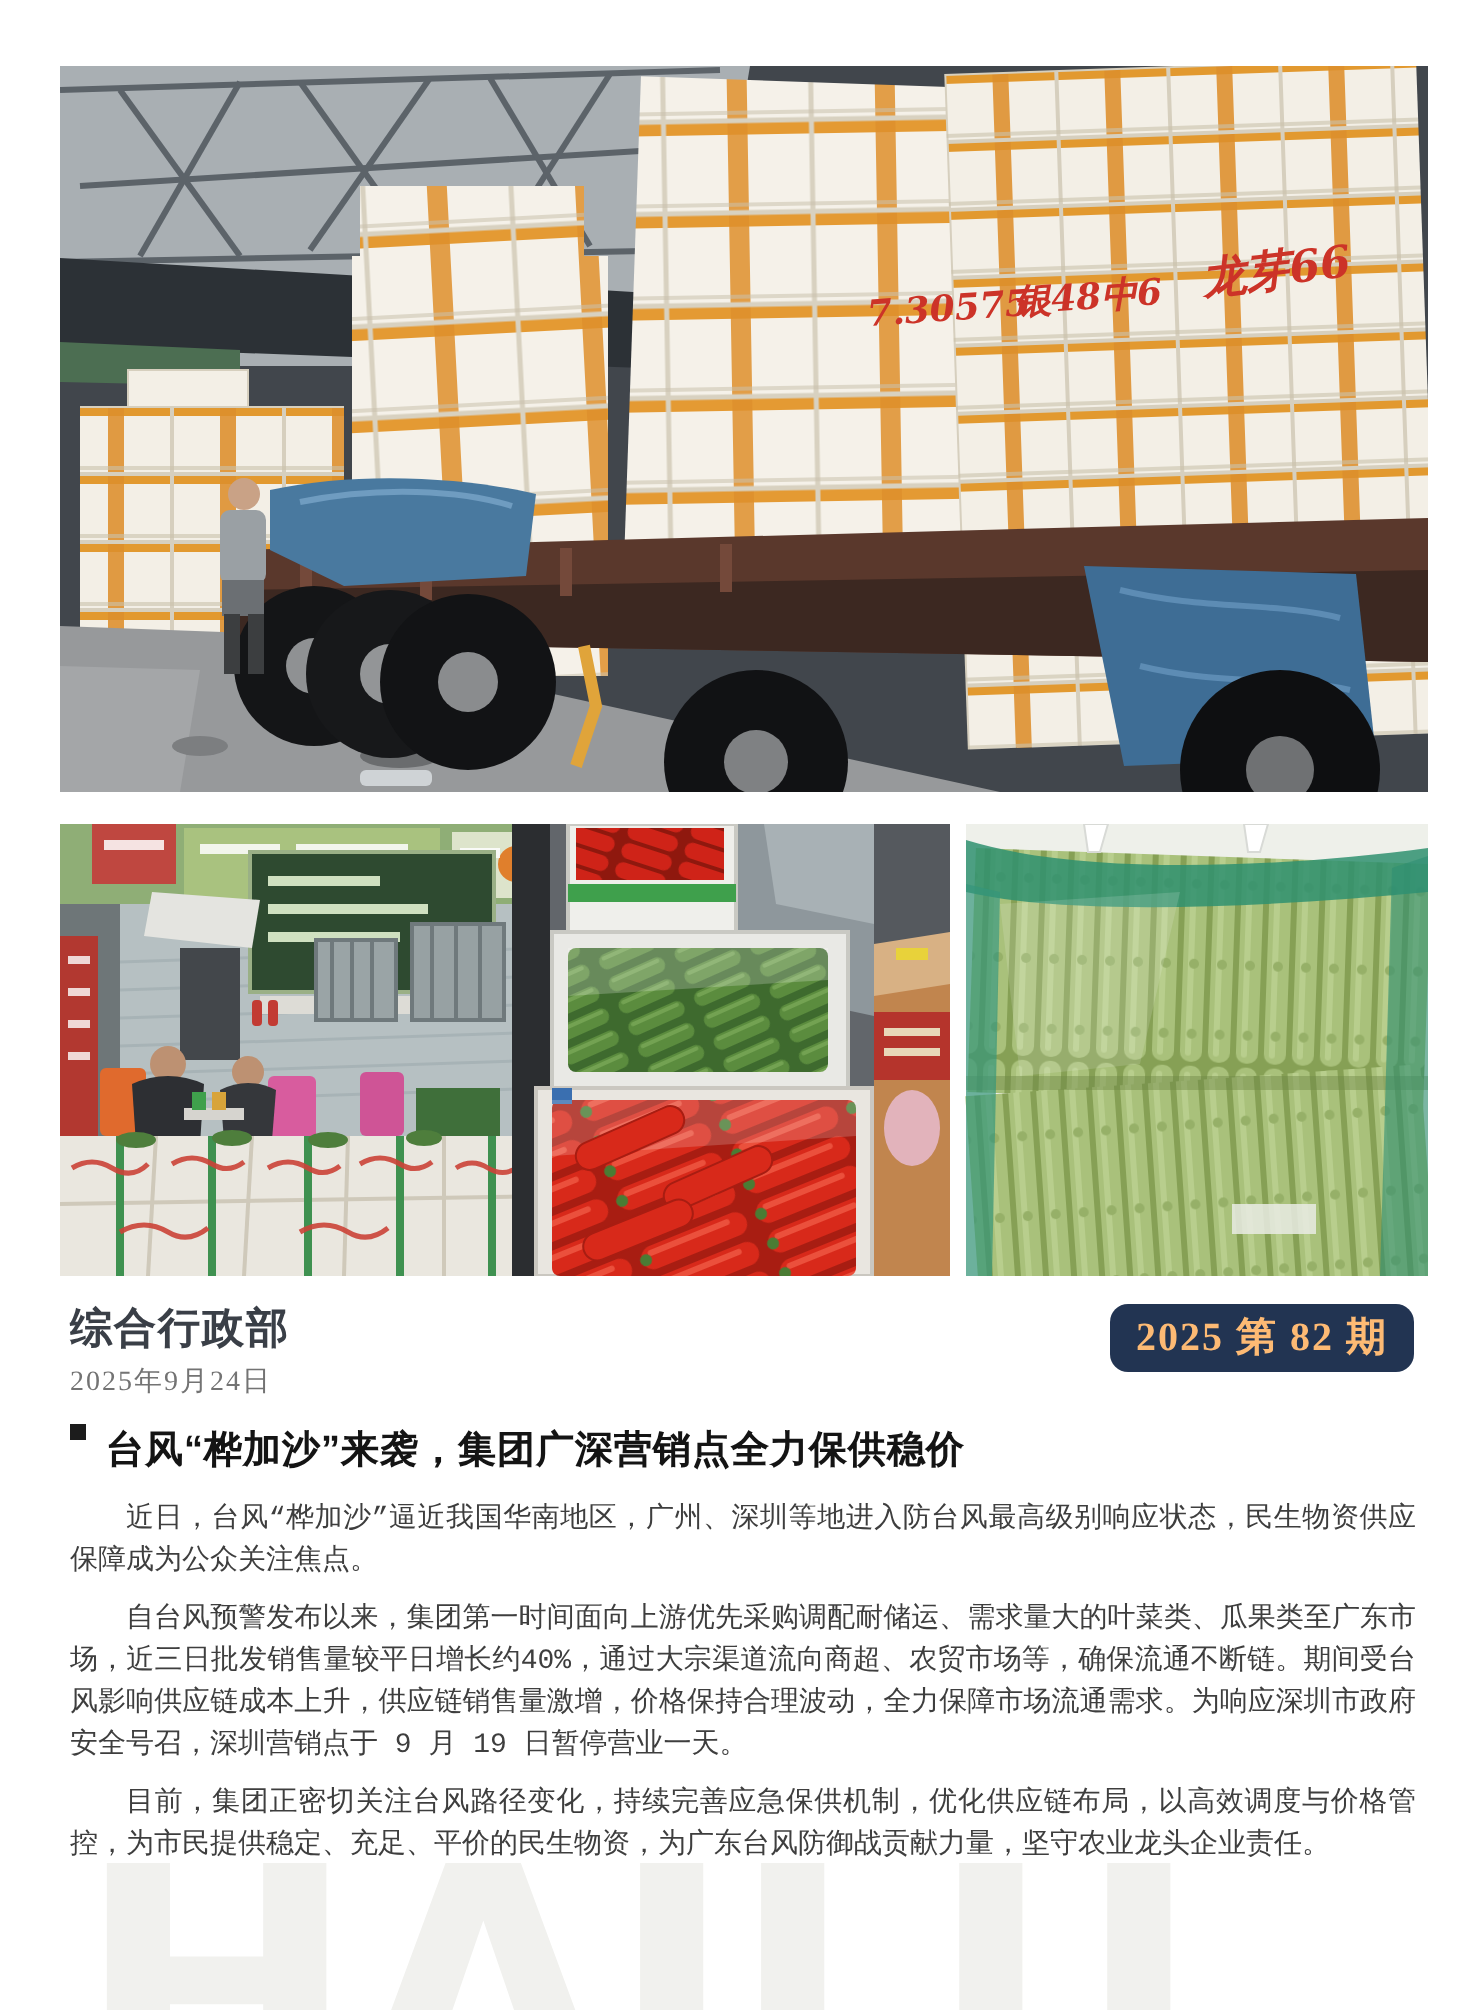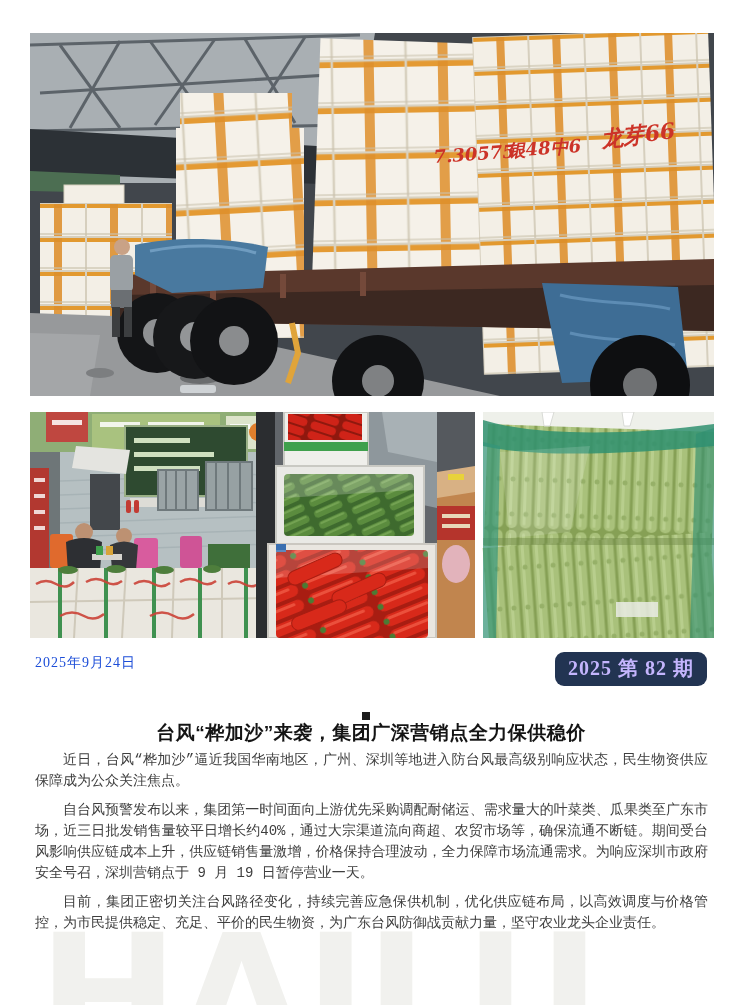--- a/index.html
+++ b/index.html
@@ -16,33 +16,33 @@
   .photo{position:absolute;left:30px;width:684px;z-index:1;display:block;}
   .photo svg{display:block;width:100%;height:100%;}
   #photo-truck{top:33px;height:363px;}
   #photo-market{top:412px;height:226px;}
   .byline-row{position:absolute;left:35px;top:650px;width:672px;z-index:2;}
   .dept{
     font-family:"Liberation Serif",serif;font-weight:700;
     font-size:21px;color:#3a3f47;letter-spacing:1px;
   }
   .date{
-    font-family:"Liberation Serif",serif;font-size:14px;color:#1d4ed8;
+    font-family:"Liberation Serif",serif;font-size:14px;color:#737373;
     margin-top:4px;letter-spacing:1px;
   }
   .issue-badge{
     position:absolute;right:0;top:2px;
-    background:#223452;color:#c4b5fd;
+    background:#223452;color:#fdba74;
     font-family:"Liberation Serif",serif;font-weight:700;font-size:20px;
     padding:3px 13px 4px 13px;border-radius:9px;letter-spacing:1px;
   }
   .headline{
     position:absolute;left:35px;top:712px;width:672px;z-index:2;
     font-size:19px;font-weight:700;color:#141414;letter-spacing:.5px;
-    display:flex;align-items:center;flex-direction:column;
+    display:flex;
   }
   .headline .bullet{
     width:8px;height:8px;background:#1c1c1c;display:inline-block;
     margin-right:10px;flex:0 0 auto;
   }
   .body-text{
     position:absolute;left:35px;top:750px;width:673px;z-index:2;
     font-size:14px;line-height:21px;color:#3e3e3e;text-align:justify;
   }
   .body-text p{margin:0 0 8px 0;text-indent:2em;font-family:Liberation Mono, monospace;}
@@ -368,20 +368,21 @@
         <polygon points="512,0 524,0 520,14 514,14" fill="#ffffff" stroke="#d8dad6"></polygon>
         <polygon points="592,0 604,0 600,14 594,14" fill="#ffffff" stroke="#d8dad6"></polygon>
 
         <polygon points="470,40 560,34 540,120 480,126" fill="#ffffff" opacity=".14"></polygon>
         <rect x="586" y="190" width="42" height="15" fill="#e9ebe4" opacity=".85"></rect>
       </g>
     </svg>
   </div>
 
   <div class="byline-row">
+    <div class="dept">综合行政部</div>
     <div class="date">2025年9月24日</div>
     <div class="issue-badge">2025 第 82 期</div>
   </div>
 
   <div class="headline">
     <span class="bullet"></span>
     <span>台风“桦加沙”来袭，集团广深营销点全力保供稳价</span>
   </div>
 
   <div class="body-text">

